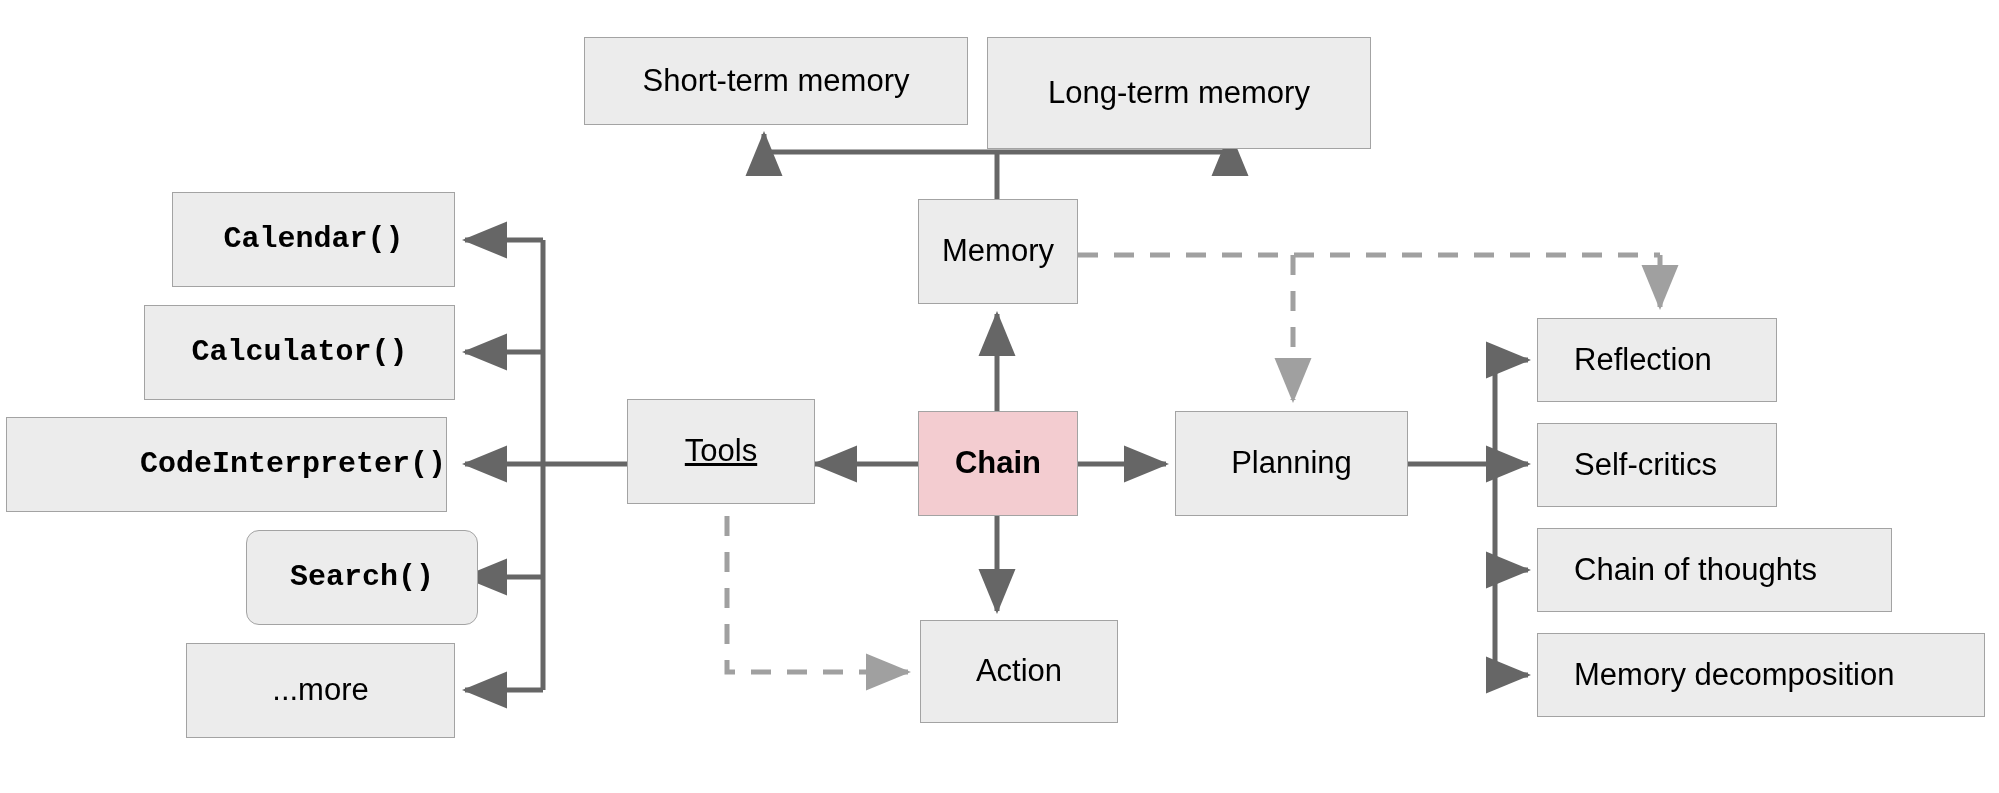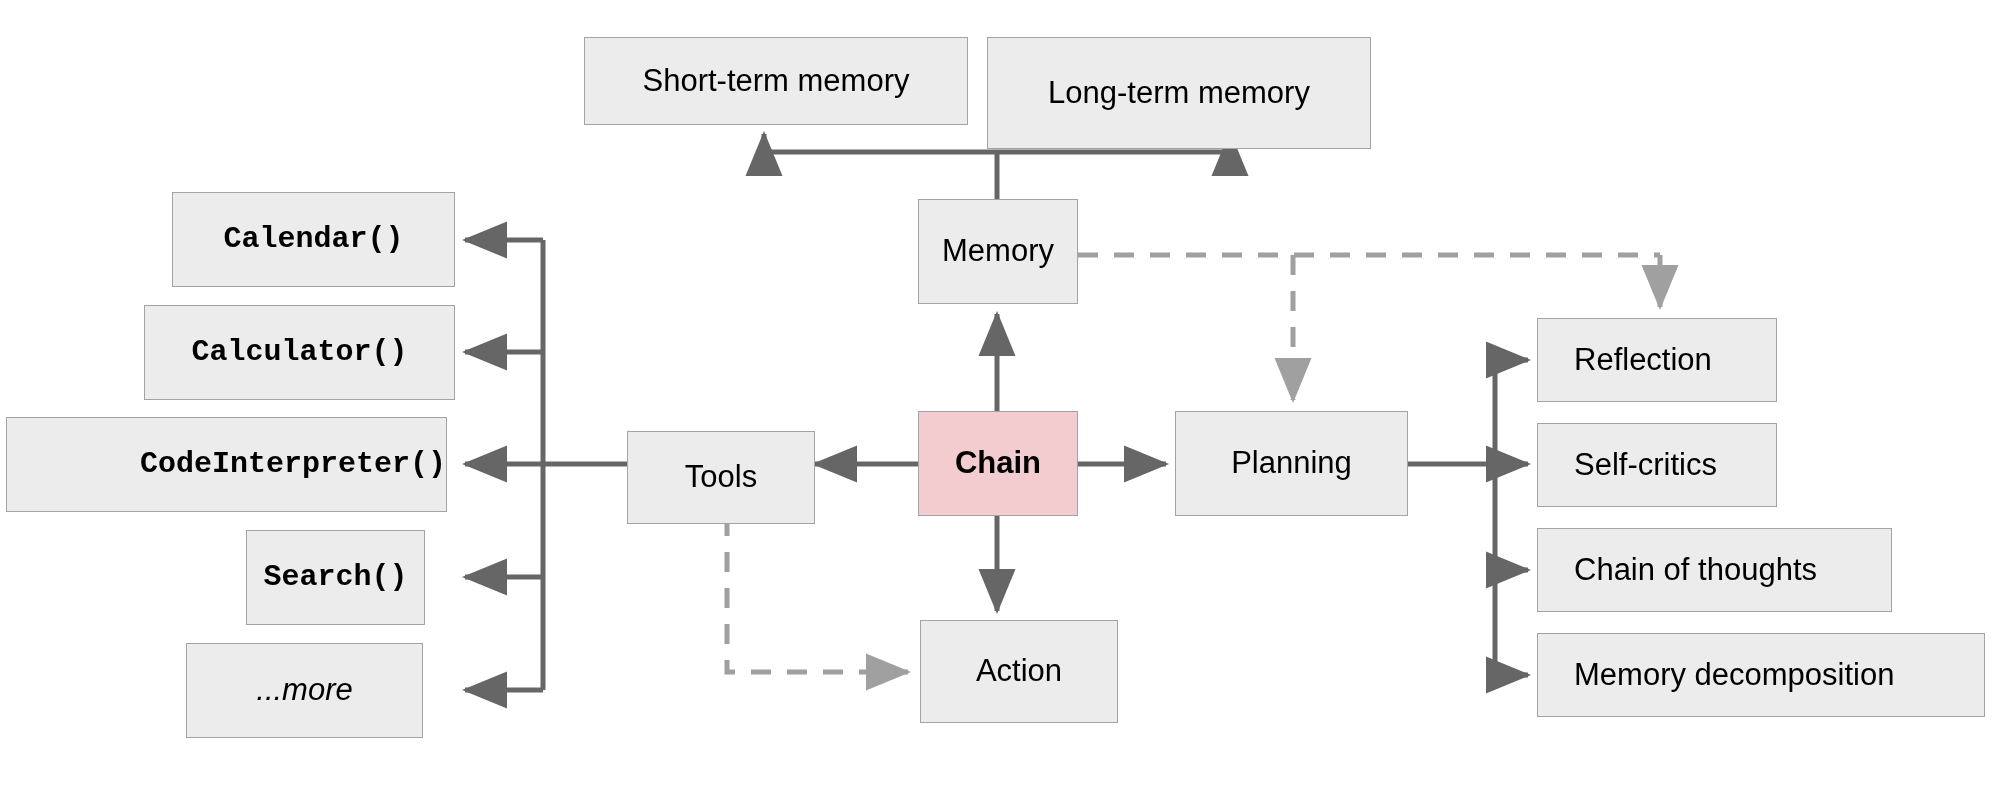--- a/index.html
+++ b/index.html
@@ -109,21 +109,21 @@
   </div>
 
   <div class="node center" style="left:987px; top:37px; width:384px; height:112px;">
     <span>Long-term memory</span>
   </div>
 
   <div class="node center" style="left:918px; top:199px; width:160px; height:105px;">
     <span>Memory</span>
   </div>
 
-  <div class="node center" style="left:627px; top:431px; width:188px; height:93px;">
+  <div class="node center" style="left:627px; top:399px; width:188px; height:105px;text-decoration:underline;">
     <span>Tools</span>
   </div>
 
   <div class="node center accent" style="left:918px; top:411px; width:160px; height:105px;">
     <span>Chain</span>
   </div>
 
   <div class="node center" style="left:1175px; top:411px; width:233px; height:105px;">
     <span>Planning</span>
   </div>
@@ -137,25 +137,25 @@
   </div>
 
   <div class="node mono center" style="left:144px; top:305px; width:311px; height:95px;">
     <span>Calculator()</span>
   </div>
 
   <div class="node mono center" style="left:6px; top:417px; width:441px; height:95px;justify-content:flex-end;">
     <span>CodeInterpreter()</span>
   </div>
 
-  <div class="node mono center" style="left:246px; top:530px; width:179px; height:95px;">
+  <div class="node mono center" style="left:246px; top:530px; width:232px; height:95px;border-radius:13px;">
     <span>Search()</span>
   </div>
 
-  <div class="node center" style="left:186px; top:643px; width:237px; height:95px;font-style:italic;">
+  <div class="node center" style="left:186px; top:643px; width:269px; height:95px;">
     <span>...more</span>
   </div>
 
   <div class="node left-align" style="left:1537px; top:318px; width:240px; height:84px;">
     <span>Reflection</span>
   </div>
 
   <div class="node left-align" style="left:1537px; top:423px; width:240px; height:84px;">
     <span>Self-critics</span>
   </div>

